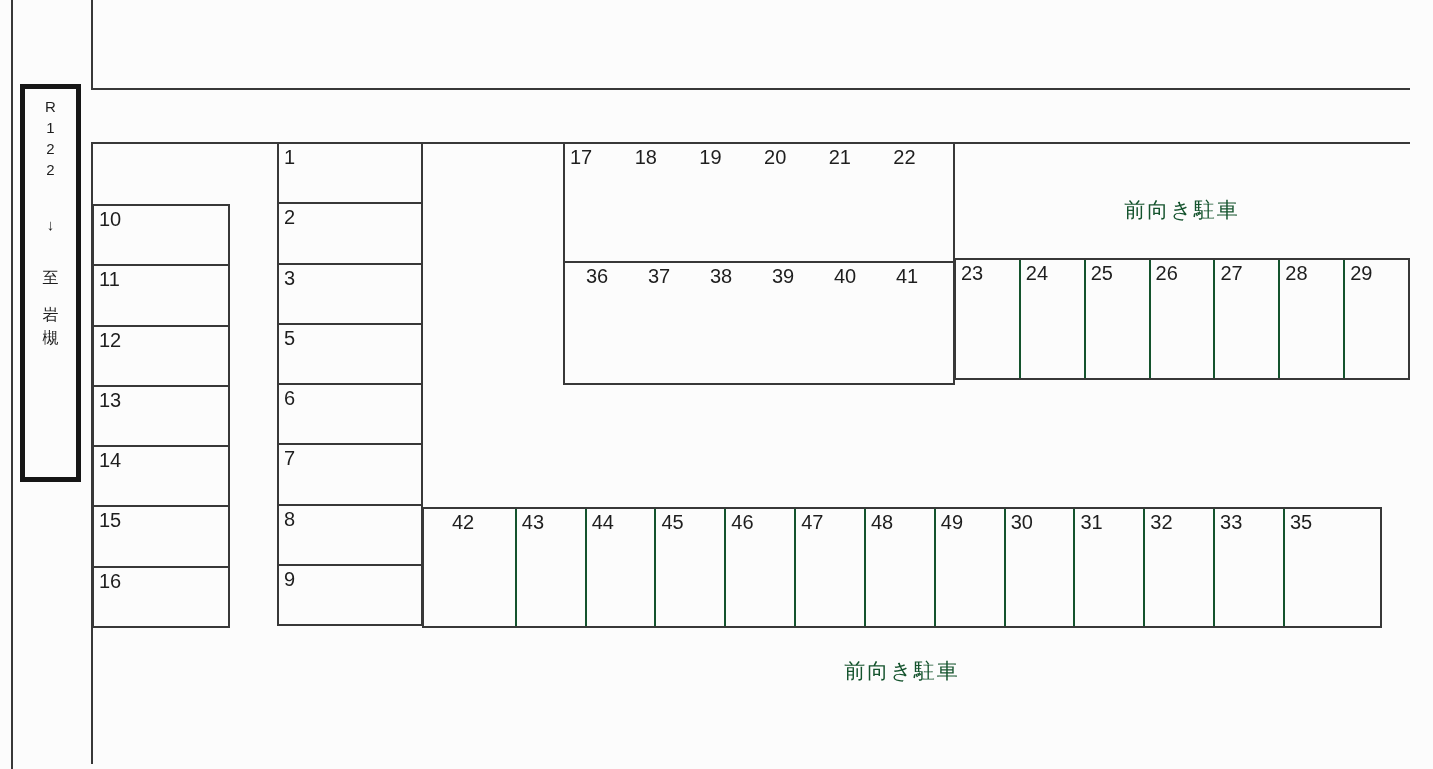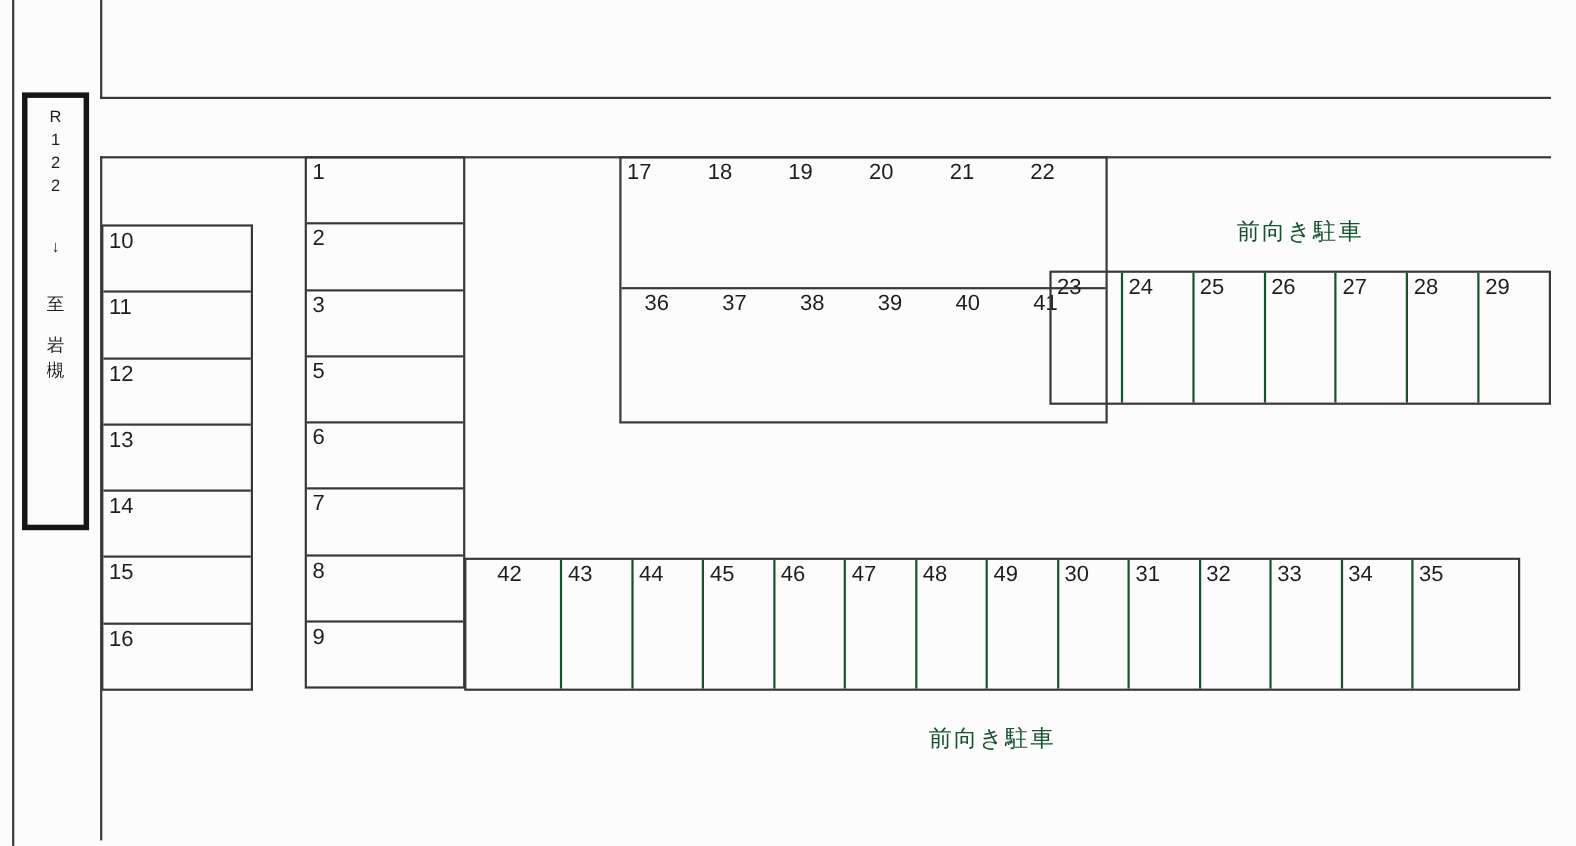--- a/index.html
+++ b/index.html
@@ -132,21 +132,21 @@
       <span class="num">7</span>
     </div>
       <div class="cell">
       <span class="num">8</span>
     </div>
       <div class="cell">
       <span class="num">9</span>
     </div>
     </div>
 
-  <div class="block gridblock" style="left:563px; top:142px; width:444px; height:243px;">
+  <div class="block gridblock" style="left:563px; top:142px; width:392px; height:243px;">
     <div class="gridrow r1">
 
     <div class="cell">
         <span class="num">17</span>
       </div>
         <div class="cell">
         <span class="num">18</span>
       </div>
         <div class="cell">
         <span class="num">19</span>
@@ -177,21 +177,21 @@
       </div>
         <div class="cell">
         <span class="num">40</span>
       </div>
         <div class="cell">
         <span class="num">41</span>
       </div>
       </div>
   </div>
 
-  <div class="block row" style="left:954px; top:246px; width:456px; height:122px;">
+  <div class="block row" style="left:954px; top:258px; width:456px; height:122px;">
 
   <div class="cell">
       <span class="num">23</span>
     </div>
       <div class="cell">
       <span class="num">24</span>
     </div>
       <div class="cell">
       <span class="num">25</span>
     </div>
@@ -239,23 +239,20 @@
       <span class="num">30</span>
     </div>
       <div class="cell">
       <span class="num">31</span>
     </div>
       <div class="cell">
       <span class="num">32</span>
     </div>
       <div class="cell">
       <span class="num">33</span>
-    </div>
-      <div class="cell">
-      <span class="num">34</span>
     </div>
       <div class="cell">
       <span class="num">35</span>
     </div>
     </div>
 
   <div class="areatext label-top">前向き駐車</div>
   <div class="areatext label-bottom">前向き駐車</div>
 
 </div>

